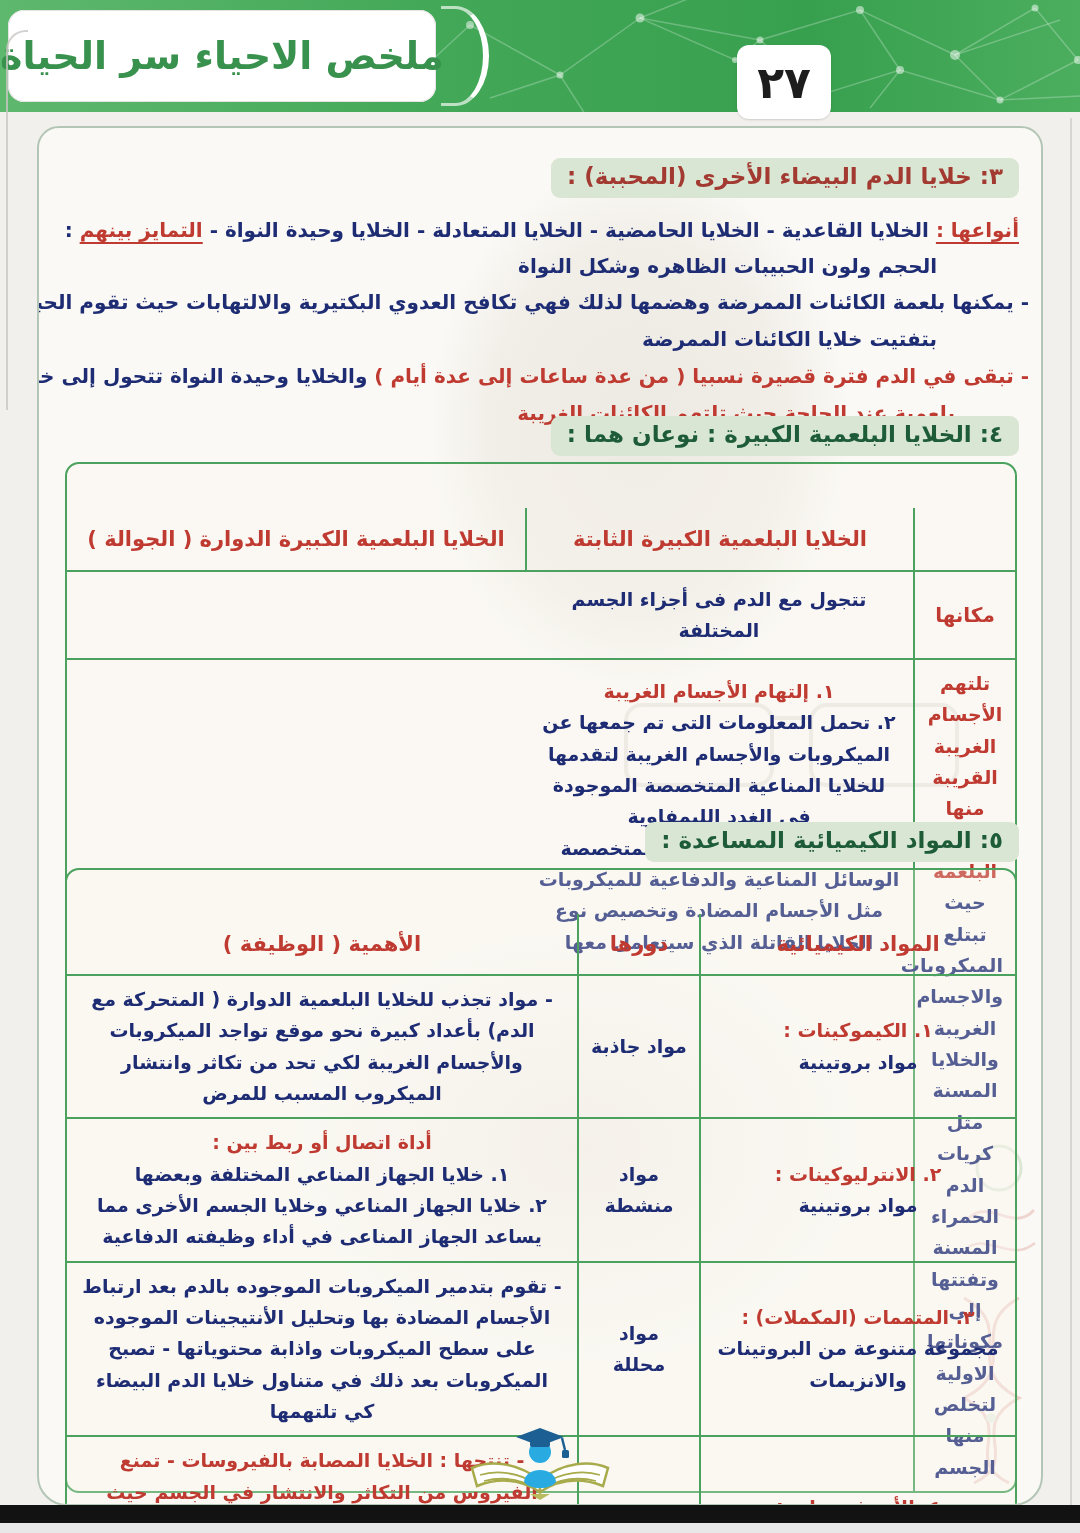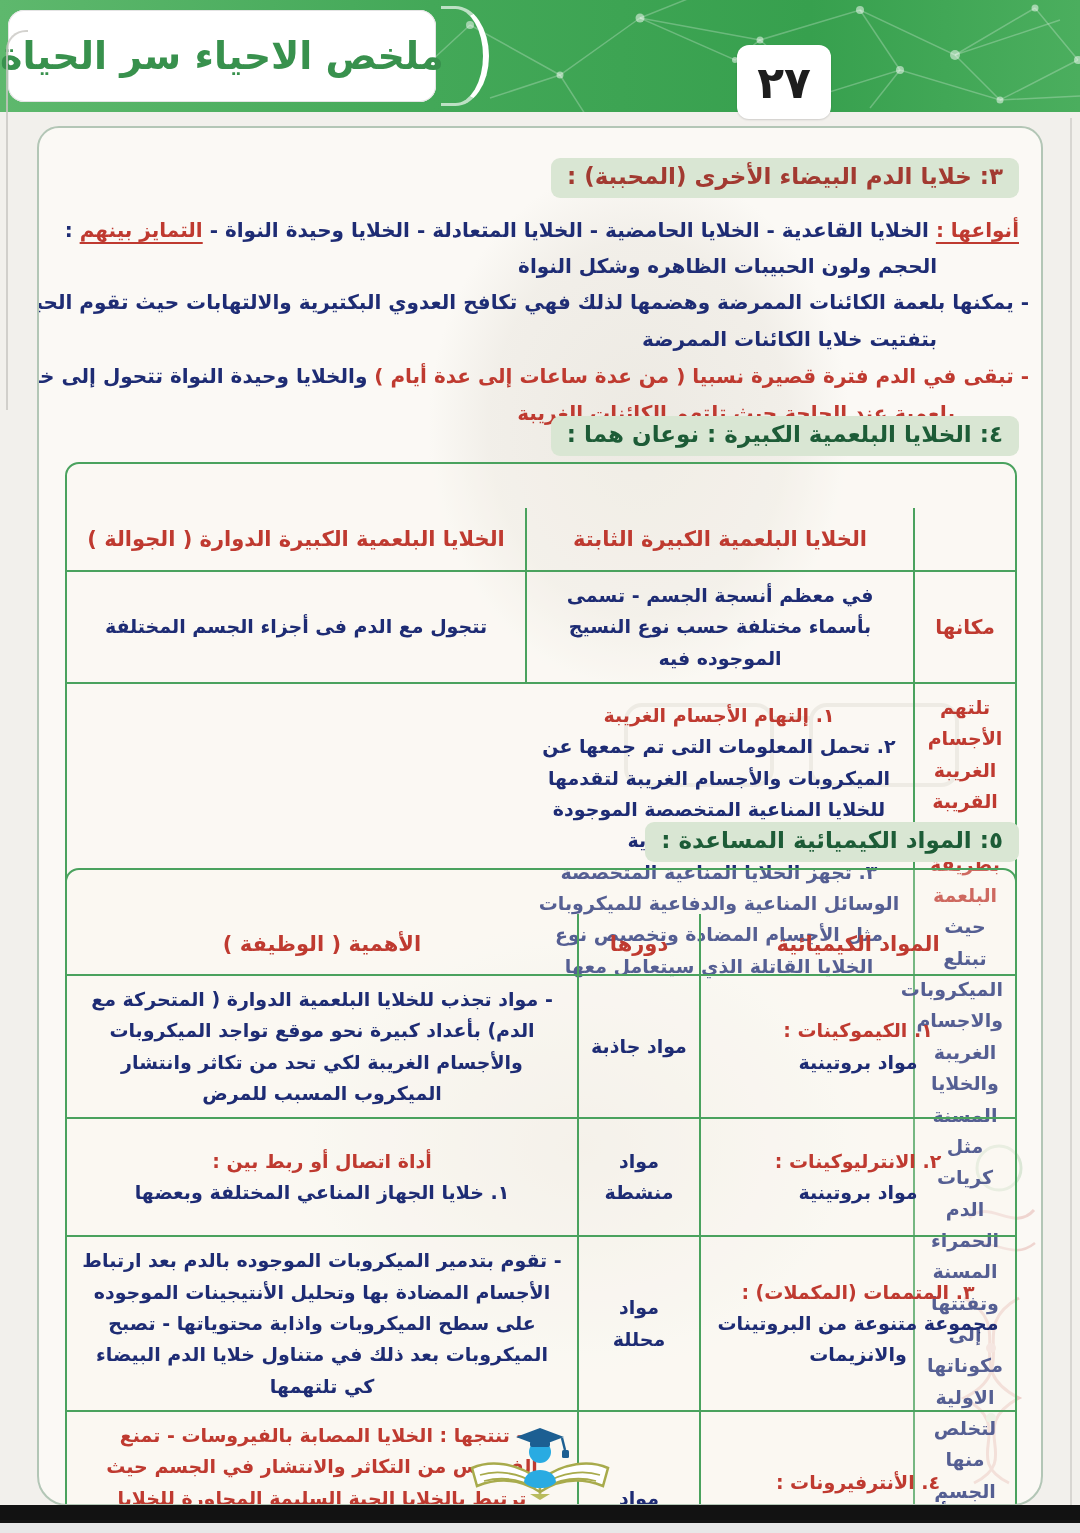--- a/index.html
+++ b/index.html
@@ -231,21 +231,20 @@
   </div>
 
   <div class="tbl t1" style="top:334px;right:24px;">
     <div class="trow hrow">
       <div class="cell hcell"></div>
       <div class="cell hcell">الخلايا البلعمية الكبيرة الثابتة</div>
       <div class="cell hcell">الخلايا البلعمية الكبيرة الدوارة ( الجوالة )</div>
     </div>
     <div class="trow r1">
       <div class="cell lbl">مكانها</div>
-      <div class="cell navy">في معظم أنسجة الجسم - تسمى بأسماء مختلفة حسب نوع النسيج الموجوده فيه</div>
       <div class="cell navy">تتجول مع الدم فى أجزاء الجسم المختلفة</div>
     </div>
     <div class="trow r2">
       <div class="cell">
         <div><span class="red">تلتهم الأجسام الغريبة القريبة منها بطريقة البلعمة </span><span class="navy">حيث تبتلع الميكروبات والاجسام الغريبة والخلايا المسنة مثل كريات الدم الحمراء المسنة وتفتتها إلى مكوناتها الاولية لتخلص منها الجسم</span></div>
       </div>
       <div class="cell top">
         <div class="red">١. إلتهام الأجسام الغريبة</div>
         <div class="navy">٢. تحمل المعلومات التى تم جمعها عن الميكروبات والأجسام الغريبة لتقدمها للخلايا المناعية المتخصصة الموجودة في الغدد الليمفاوية</div>
         <div class="navy">٣. تجهز الخلايا المناعية المتخصصة الوسائل المناعية والدفاعية للميكروبات مثل الأجسام المضادة وتخصيص نوع الخلايا القاتلة الذي سيتعامل معها</div>
@@ -275,20 +274,21 @@
 
     <div class="trow rowB">
       <div class="cell">
         <div class="red">٢. الانترليوكينات :</div>
         <div class="navy">مواد بروتينية</div>
       </div>
       <div class="cell navy">مواد منشطة</div>
       <div class="cell">
         <div class="red">أداة اتصال أو ربط بين :</div>
         <div class="navy">١. خلايا الجهاز المناعي المختلفة وبعضها</div>
+        <div class="navy">٢. خلايا الجهاز المناعي وخلايا الجسم الأخرى مما يساعد الجهاز المناعى في أداء وظيفته الدفاعية</div>
       </div>
     </div>
 
     <div class="trow rowC">
       <div class="cell">
         <div class="red">٣. المتممات (المكملات) :</div>
         <div class="navy">مجموعة متنوعة من البروتينات والانزيمات</div>
       </div>
       <div class="cell navy">مواد محللة</div>
       <div class="cell navy">- تقوم بتدمير الميكروبات الموجوده بالدم بعد ارتباط الأجسام المضادة بها وتحليل الأنتيجينات الموجوده على سطح الميكروبات واذابة محتوياتها - تصبح الميكروبات بعد ذلك في متناول خلايا الدم البيضاء كي تلتهمها</div>

